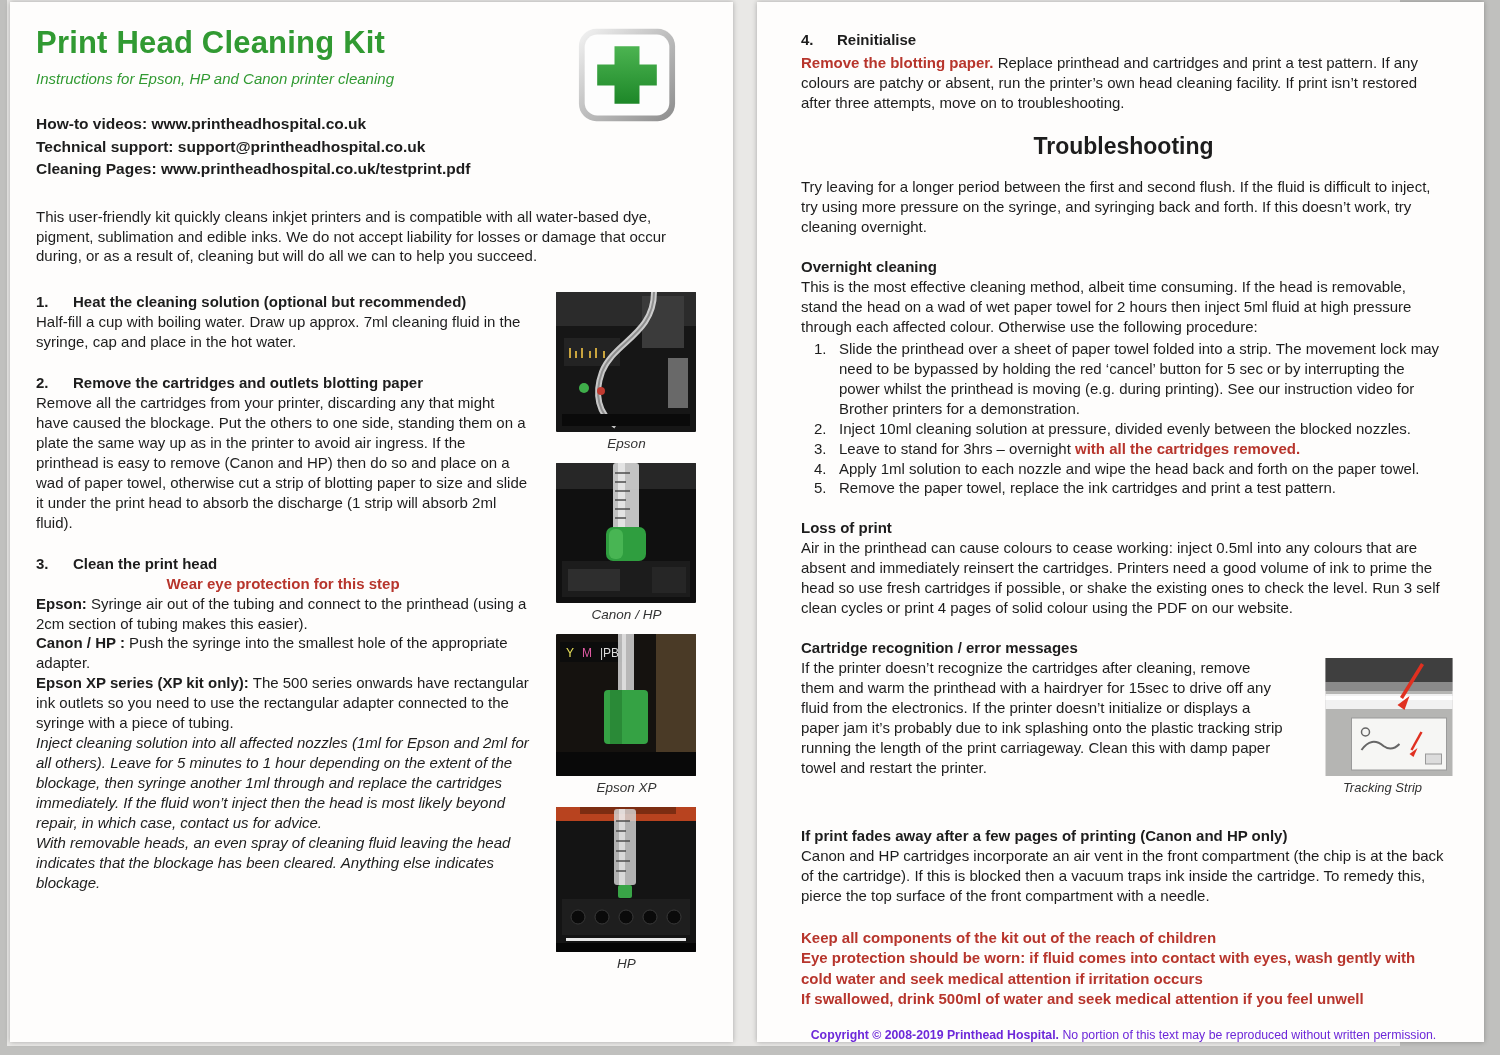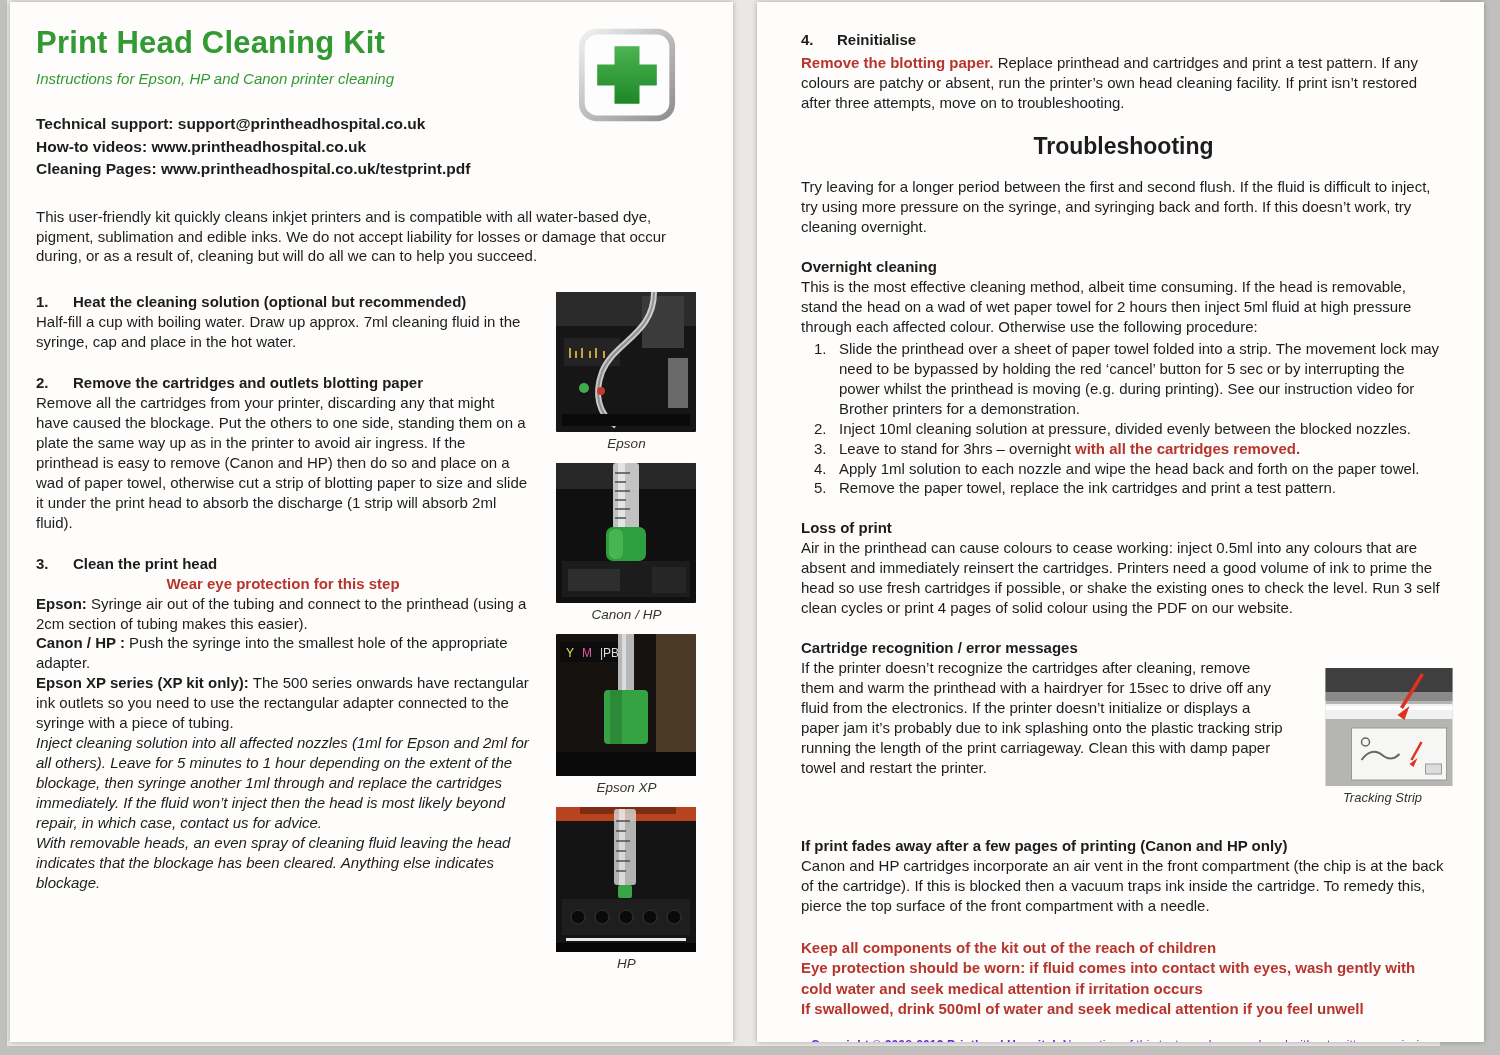--- a/index.html
+++ b/index.html
@@ -1,18 +1,18 @@
 <!DOCTYPE html>
 <html style="--green: #319a32; --red: #b7352c;"><head>
 <meta charset="utf-8">
 <style>
   :root { --green:#319a32; --red:#b7352c; }
   html,body{margin:0;padding:0;}
   body{width:1500px;height:1055px;background:#c0c0be;position:relative;font-family:"Liberation Sans",sans-serif;}
-  .scan{position:absolute;left:7px;top:0;width:1393px;height:1046px;background:#e9e8e6;padding-left:40px;}
+  .scan{position:absolute;left:7px;top:0;width:1393px;height:1046px;background:#e9e8e6;}
   .page{position:absolute;top:2px;height:1040px;background:#fefdfc;box-shadow:0 0 5px rgba(0,0,0,.28);color:#1d1d1d;font-size:15px;line-height:1.33;overflow:hidden;box-sizing:border-box;}
   .page-left{left:3px;width:723px;padding:20px 36px 16px 26px;}
   .page-right{left:750px;width:727px;padding:28px 38px 12px 44px;}
   p{margin:0;}
   h1.title{font-size:31px;color:var(--green);margin:0;font-weight:bold;letter-spacing:.2px;}
   .subtitle{color:var(--green);font-style:italic;font-size:15px;margin-top:6px;}
   .cross-icon{position:absolute;top:24px;right:56px;width:100px;height:98px;}
   .contact{margin-top:24px;font-weight:bold;font-size:15.5px;line-height:1.45;}
   .intro{margin-top:26px;}
   .red{color:var(--red);}
@@ -32,21 +32,21 @@
   .num4{width:36px;flex:none;}
   .lead{margin-top:3px;}
   .ts-title{text-align:center;font-weight:bold;font-size:23px;margin-top:18px;}
   .ts-intro{margin-top:16px;}
   .sec-h{font-weight:bold;margin-top:20px;}
   .olist{margin-top:2px;}
   .oitem{display:flex;margin-left:13px;}
   .oitem .n{width:25px;flex:none;}
   .cart-row{display:flex;}
   .cart-text{width:482px;flex:none;}
-  .cart-fig{margin-left:auto;width:127px;margin-top:10px;}
+  .cart-fig{margin-left:auto;width:127px;margin-top:0;}
   .cart-fig figcaption{font-size:13px;}
   .safety{margin-top:22px;font-weight:bold;color:var(--red);line-height:1.36;}
   .footer{margin-top:16px;text-align:center;font-size:12.3px;line-height:1.55;color:#6d28d9;}
 </style>
 </head>
 <body>
 
 <div class="scan">
 
   <div class="page page-left">
@@ -67,22 +67,22 @@
               <stop offset="1" stop-color="#1d8728"></stop>
           </linearGradient>
         </defs>
         <rect x="2" y="2" width="100" height="96" rx="18" fill="url(#metal)"></rect>
         <rect x="8" y="8" width="88" height="84" rx="13" fill="#fdfdfd"></rect>
         <path d="M39 20 h26 v19 h18 v22 h-18 v19 h-26 v-19 h-18 v-22 h18 z" fill="url(#crossg)"></path>
       </svg>
     </div>
 
     <div class="contact">
+      <div>How-to videos: www.printheadhospital.co.uk</div>
       <div>Technical support: support@printheadhospital.co.uk</div>
-      <div>How-to videos: www.printheadhospital.co.uk</div>
       <div>Cleaning Pages: www.printheadhospital.co.uk/testprint.pdf</div>
     </div>
 
     <p class="intro">This user-friendly kit quickly cleans inkjet printers and is compatible with all water-based dye, pigment, sublimation and edible inks. We do not accept liability for losses or damage that occur during, or as a result of, cleaning but will do all we can to help you succeed.</p>
 
     <div class="columns">
       <div class="steps-col">
 
         <section class="step">
           <div class="step-head">

